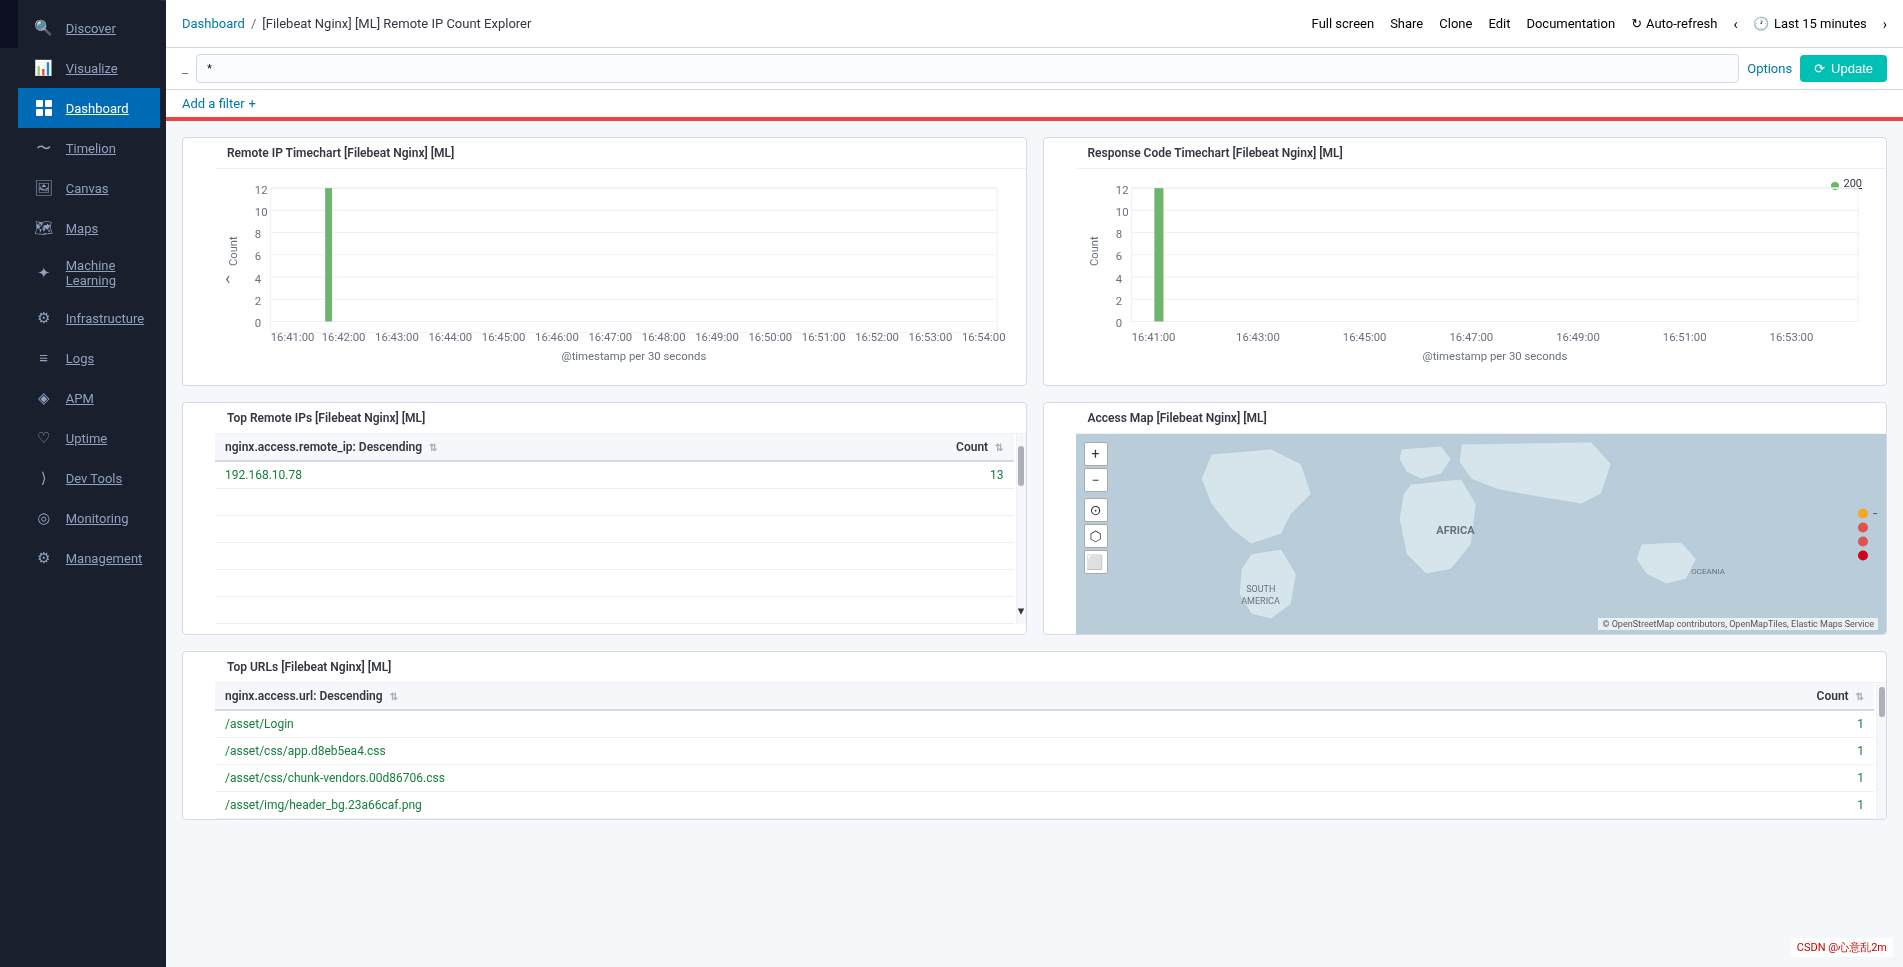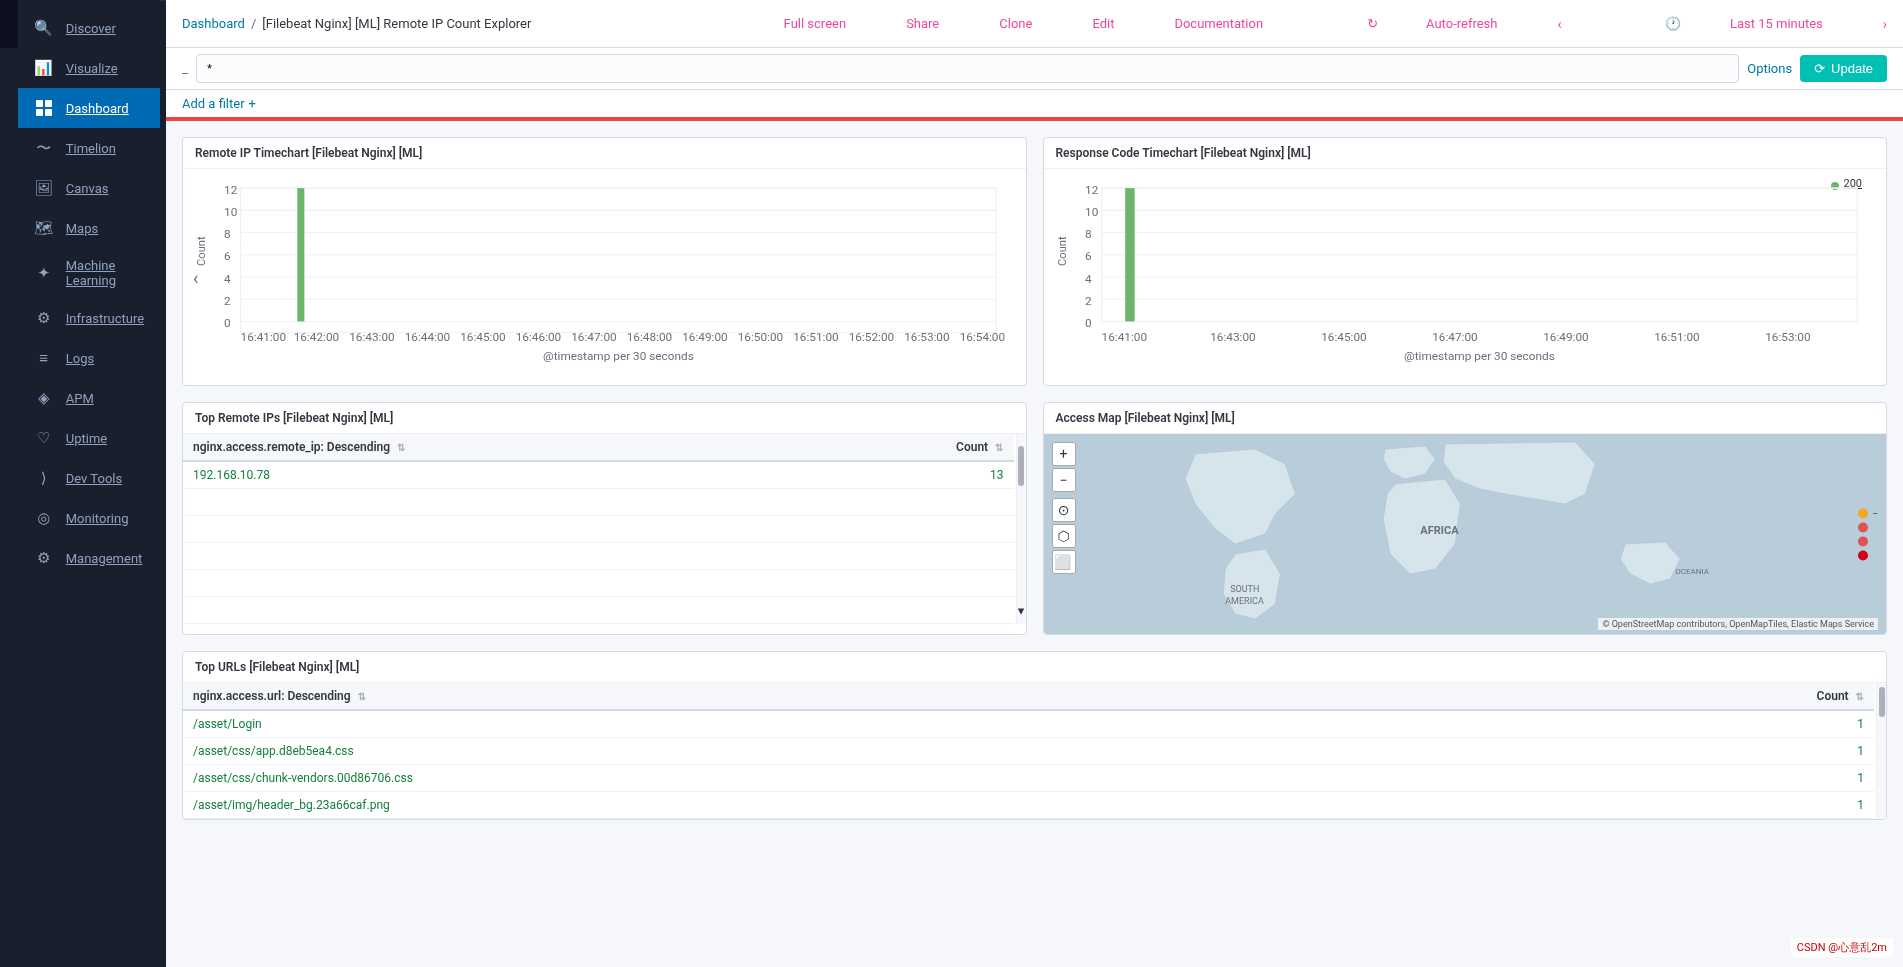--- a/index.html
+++ b/index.html
@@ -86,21 +86,21 @@
     }
     .breadcrumb a { color: #0079a5; text-decoration: none; }
     .breadcrumb-sep { color: #69707d; }
     .topbar-actions {
       margin-left: auto;
       display: flex;
       align-items: center;
       gap: 16px;
       font-size: 13px;
     }
-    .topbar-actions span { cursor: pointer; color: #ec4899; margin-left: 44px; }
+    .topbar-actions span { cursor: pointer; color: #000000; }
     .auto-refresh {
       display: flex; align-items: center; gap: 4px; cursor: pointer;
     }
     .time-picker {
       display: flex; align-items: center; gap: 4px; font-size: 13px;
     }
     .nav-arrow { cursor: pointer; color: #343741; font-size: 14px; }
 
     
     .querybar {
@@ -169,20 +169,21 @@
       margin-bottom: 16px;
     }
     .panel-row-2 { grid-template-columns: 1fr 1fr; }
     .panel-row-1 { grid-template-columns: 1fr; }
 
     .panel {
       background: #fff;
       border: 1px solid #d3dae6;
       border-radius: 4px;
       overflow: hidden;
+      padding-left: 32px;
     }
     .panel-header {
       padding: 8px 12px;
       font-size: 12px;
       color: #343741;
       font-weight: 600;
       border-bottom: 1px solid #eef0f3;
     }
     .panel-body {
       padding: 8px;

